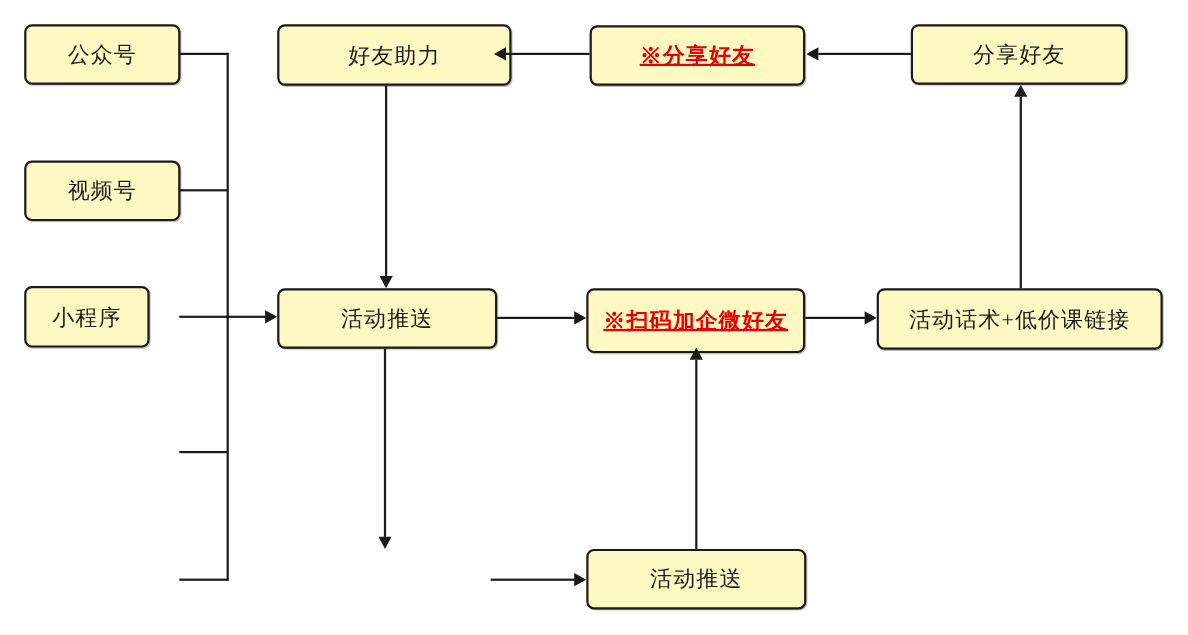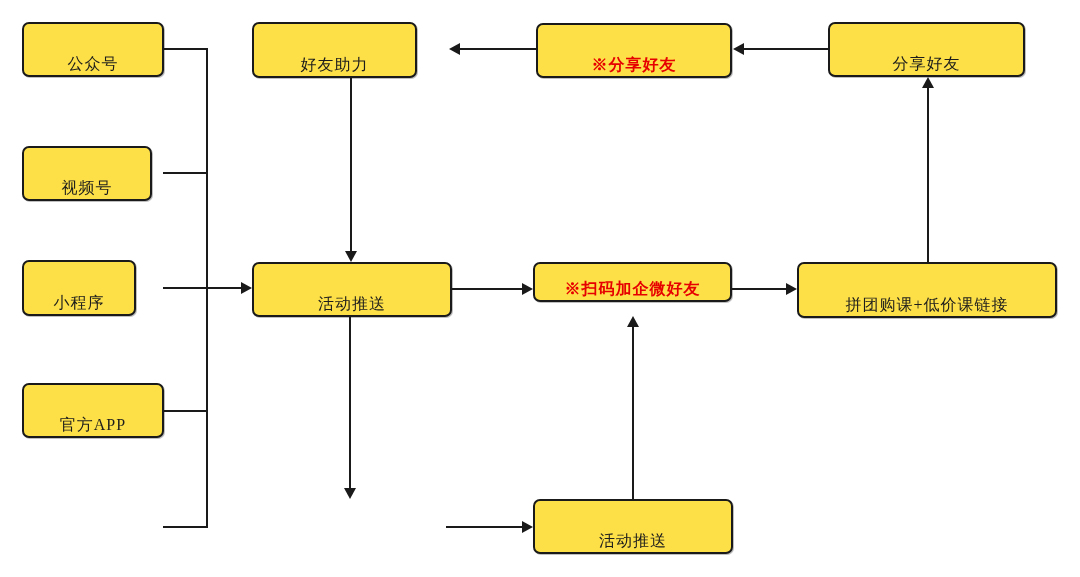--- a/index.html
+++ b/index.html
@@ -11,77 +11,75 @@
   .canvas{
     position:relative;
     width:1080px;height:577px;
     background:var(--bg);
     font-family:"Liberation Serif","DejaVu Serif",serif;
     overflow:hidden;
   }
   .node{
     position:absolute;
     box-sizing:border-box;
-    background:#fde047;
+    background:#fef9c3;
     border:2px solid var(--line);
     border-radius:7px;
-    display:flex;align-items:flex-end;justify-content:center;
-    font-size:16px;
+    display:flex;align-items:center;justify-content:center;
+    font-size:20px;
     color:#1c1c1c;
     letter-spacing:1px;
     text-align:center;
     box-shadow:1px 1px 0 rgba(0,0,0,0.25);
   }
   .node.red{
     color:var(--red);
     font-weight:bold;
+    text-decoration:underline;
   }
   .line{position:absolute;background:var(--line);}
   .arrow{position:absolute;width:0;height:0;}
   .arrow.right{border-top:6px solid transparent;border-bottom:6px solid transparent;border-left:11px solid var(--line);}
   .arrow.left {border-top:6px solid transparent;border-bottom:6px solid transparent;border-right:11px solid var(--line);}
   .arrow.up   {border-left:6px solid transparent;border-right:6px solid transparent;border-bottom:11px solid var(--line);}
   .arrow.down {border-left:6px solid transparent;border-right:6px solid transparent;border-top:11px solid var(--line);}
 </style>
 </head>
 <body>
 
 <div class="canvas">
 
   <div class="node" style="left:22px;top:22px;width:142px;height:55px">
     <span>公众号</span>
   </div>
-  <div class="node" style="left:22px;top:146px;width:130px;height:55px">
+  <div class="node" style="left:22px;top:146px;width:142px;height:55px">
     <span>视频号</span>
   </div>
   <div class="node" style="left:22px;top:260px;width:114px;height:56px">
     <span>小程序</span>
   </div>
-  <div class="node" style="left:22px;top:383px;width:142px;height:55px">
-    <span>官方APP</span>
-  </div>
 
-  <div class="node" style="left:252px;top:22px;width:165px;height:56px">
+  <div class="node" style="left:252px;top:22px;width:213px;height:56px">
     <span>好友助力</span>
   </div>
   <div class="node red" style="left:536px;top:23px;width:196px;height:55px">
     <span>※分享好友</span>
   </div>
   <div class="node" style="left:828px;top:22px;width:197px;height:55px">
     <span>分享好友</span>
   </div>
 
   <div class="node" style="left:252px;top:262px;width:200px;height:55px">
     <span>活动推送</span>
   </div>
-  <div class="node red" style="left:533px;top:262px;width:199px;height:40px">
+  <div class="node red" style="left:533px;top:262px;width:199px;height:59px">
     <span>※扫码加企微好友</span>
   </div>
   <div class="node" style="left:797px;top:262px;width:260px;height:56px">
-    <span>拼团购课+低价课链接</span>
+    <span>活动话术+低价课链接</span>
   </div>
 
   <div class="node" style="left:533px;top:499px;width:200px;height:55px">
     <span>活动推送</span>
   </div>
 
   <div class="line" style="left:206px;top:48px;width:2px;height:480px"></div>
   <div class="line" style="left:163px;top:48px;width:44px;height:2px"></div>
   <div class="line" style="left:163px;top:172px;width:44px;height:2px"></div>
   <div class="line" style="left:163px;top:410px;width:44px;height:2px"></div>

